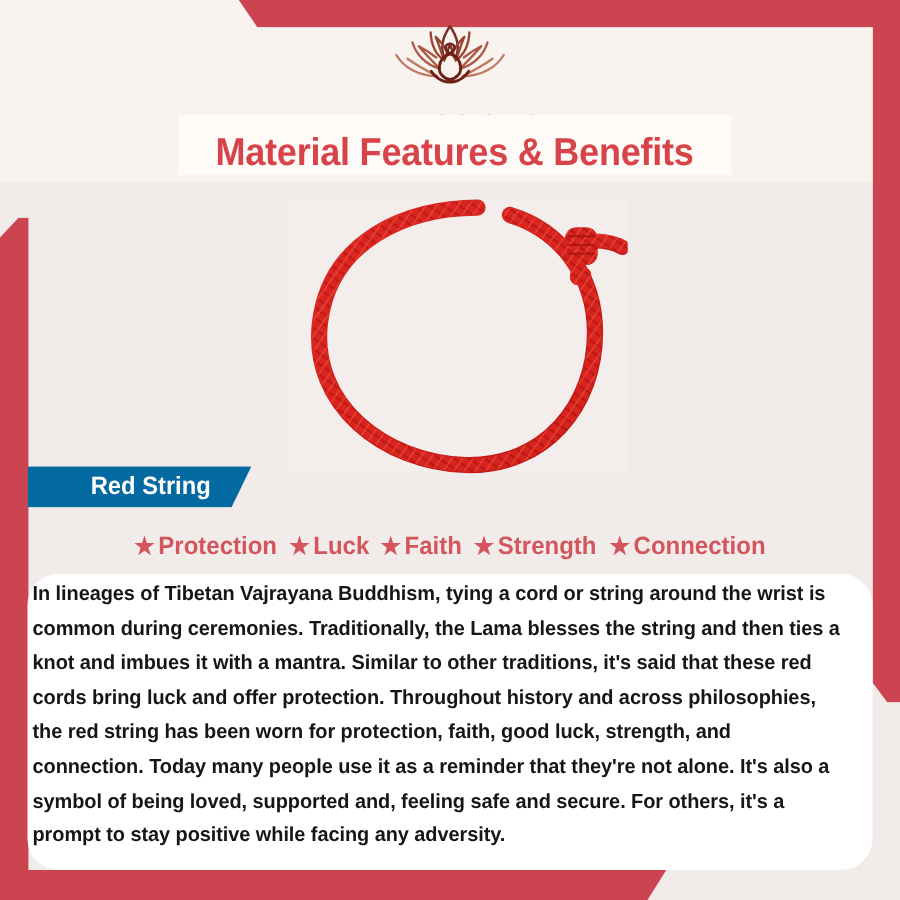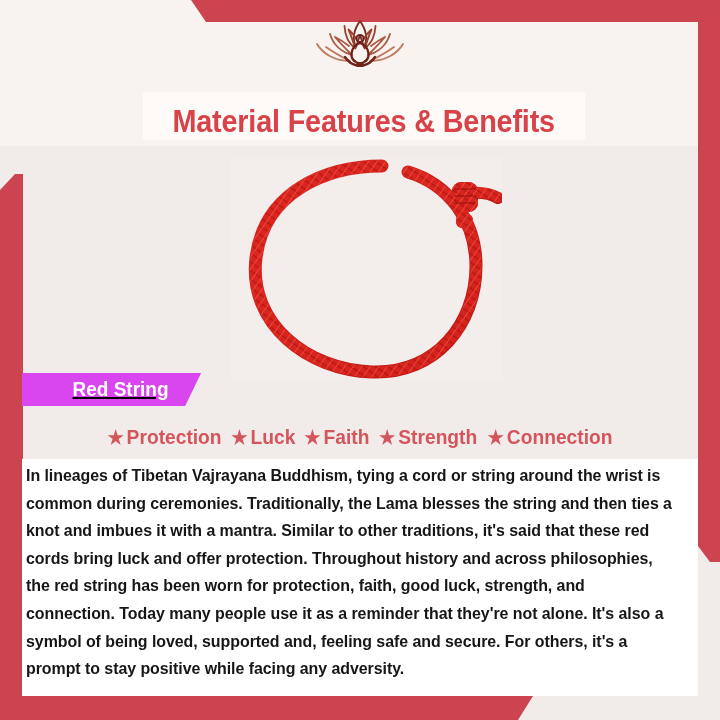--- a/index.html
+++ b/index.html
@@ -104,26 +104,25 @@
     width: 272px; height: 222px;
     background: #f3eeeb;
   }
   .photo svg { display: block; }
 
   
   .ribbon {
     position: absolute;
     left: 22px; top: 373px;
     height: 33px;
-    background: #d946ef;
+    background: #0369a1;
     padding: 0 30px 0 48px;
     display: flex;
     align-items: center;
     clip-path: polygon(0 0, 100% 0, calc(100% - 16px) 100%, 0 100%);
-    text-decoration: underline;
   }
   .ribbon-text {
     color: #ffffff;
     font-size: 20px;
     font-weight: bold;
     transform: scaleX(0.95);
     white-space: nowrap;
   }
 
   
@@ -149,20 +148,21 @@
   .star { font-size: 19px; line-height: 1; color: #d4565c; }
 
   
   .bodycard {
     position: absolute;
     left: 22px; top: 459px;
     width: 676px; height: 237px;
     background: #ffffff;
     padding: 3px 14px 0 4px;
     box-sizing: border-box;
+    border-radius: 25px;
   }
   .bodytext {
     margin: 0;
     font-size: 16.2px;
     line-height: 27.6px;
     color: #161616;
     font-weight: bold;
     letter-spacing: -0.05px;
     transform: scaleX(0.985);
     transform-origin: left top;

